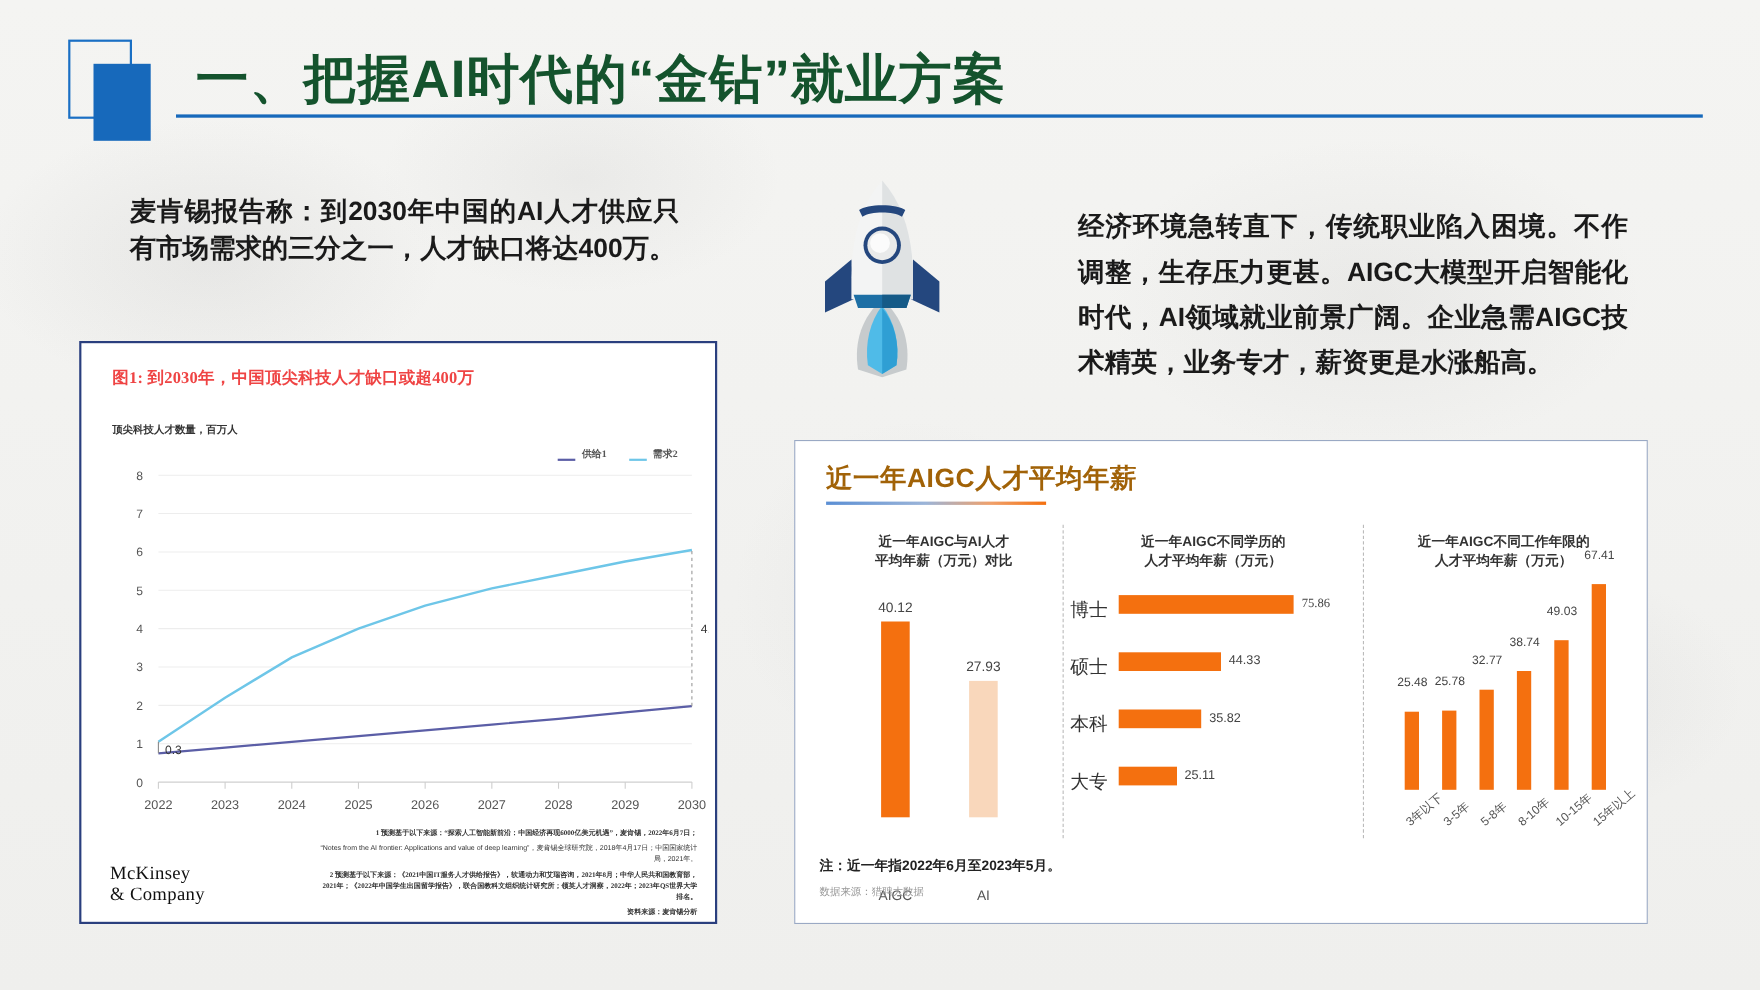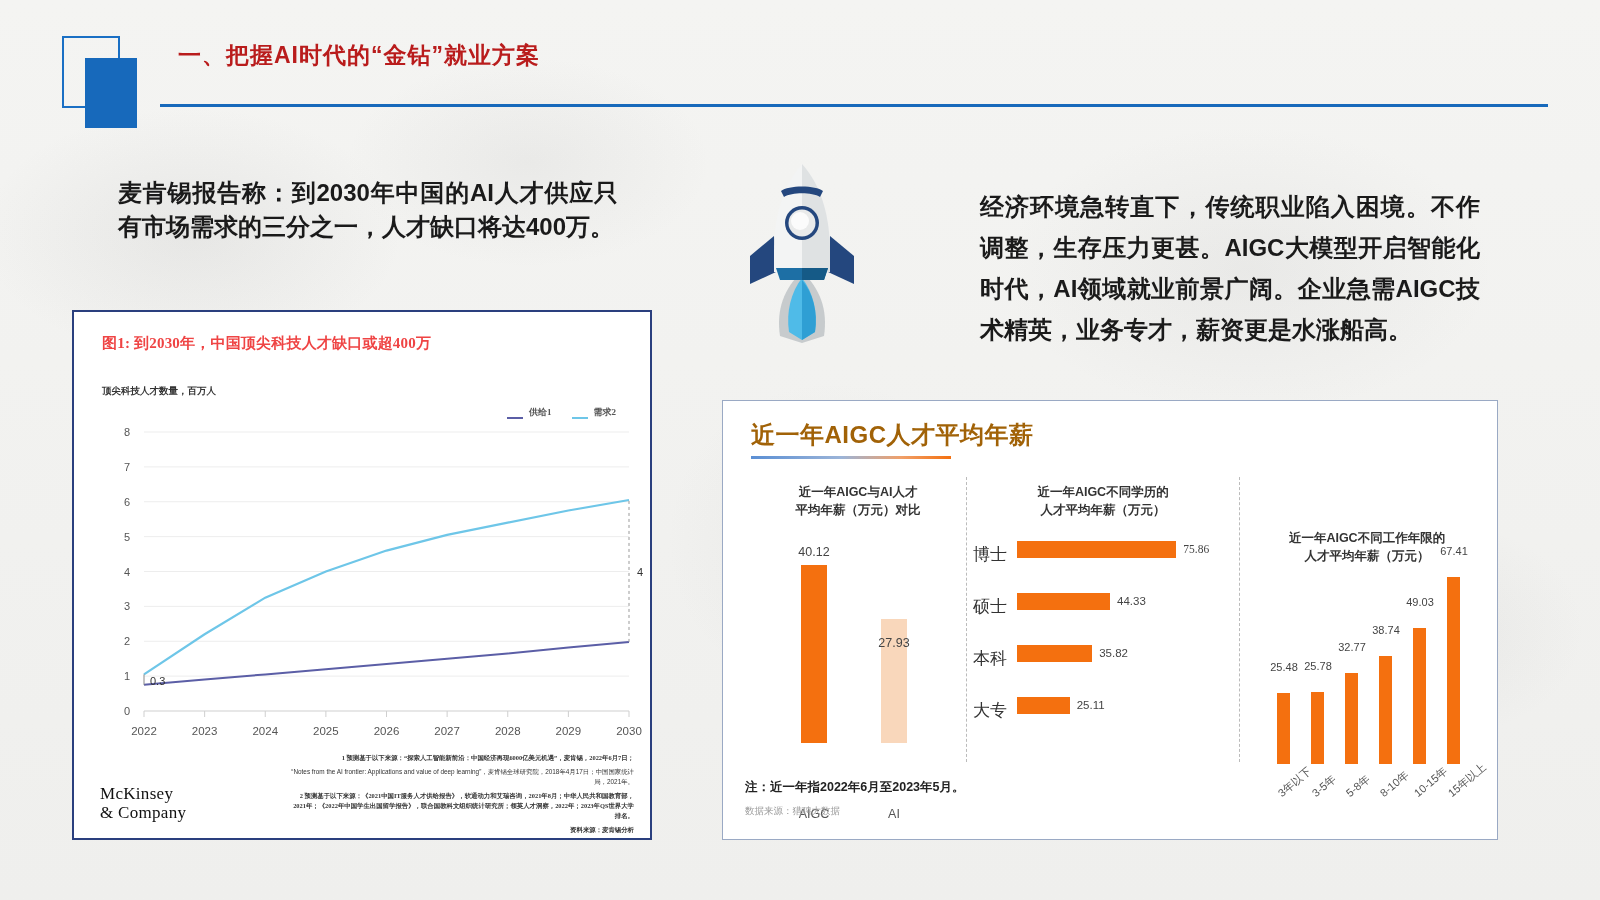--- a/index.html
+++ b/index.html
@@ -29,21 +29,21 @@
   .sq-outline{
     position:absolute; left:62px; top:36px; width:58px; height:72px;
     border:2px solid #1a6fc4; background:transparent;
   }
   .sq-solid{
     position:absolute; left:85px; top:58px; width:52px; height:70px;
     background:#1769bb;
   }
   .page-title{
     position:absolute; left:178px; top:40px;
-    font-size:23px; font-weight:bold; color:#b91c1c;
+    font-size:48px; font-weight:bold; color:#14532d;
     letter-spacing:1px; white-space:nowrap;
     font-family:"Liberation Sans","DejaVu Sans",sans-serif;
   }
   .title-rule{
     position:absolute; left:160px; top:104px; width:1388px; height:3px;
     background:#1769bb;
   }
 
   
   .intro-left{
@@ -127,21 +127,21 @@
   .vlabel{ position:absolute; text-align:center; font-size:12.5px; color:#444; }
   .xlab{ position:absolute; top:264px; font-size:12.5px; color:#555; text-align:center; }
 
   
   .p2{ left:250px; top:82px; width:260px; height:290px; }
   .hcat{ position:absolute; left:0; font-size:17px; color:#333; width:36px; text-align:left; }
   .hbar{ position:absolute; left:44px; height:17px; background:#f4700f; }
   .hval{ position:absolute; font-size:11.5px; color:#444; top:1px; }
 
   
-  .p3{ left:528px; top:82px; width:232px; height:300px;margin-top:46px; }
+  .p3{ left:528px; top:82px; width:232px; height:300px; }
   .p3bars{ position:absolute; left:8px; top:20px; width:224px; height:215px; }
   .p3 .vbar{ background:#f4700f; width:13px; }
   .p3lab{ position:absolute; font-size:11px; color:#444; text-align:center; width:44px; }
   .rotlab{
     position:absolute; top:240px; font-size:11px; color:#555;
     transform:rotate(-40deg); transform-origin:left top; white-space:nowrap;
   }
 
   .aigc-note{
     position:absolute; left:22px; top:378px; font-size:12.5px; color:#222; font-weight:600;
@@ -282,21 +282,21 @@
   <div class="panel p1">
     <div class="panel-title">
       <div>近一年AIGC与AI人才</div>
       <div>平均年薪（万元）对比</div>
     </div>
     <div class="bars" id="p1-bars">
         <div class="vbar" style="left: 48px; width: 26px; height: 178.311px; background: rgb(244, 112, 15);"></div>
         <div class="vlabel" style="left: 34px; top: 1.68889px; width: 54px;">40.12</div>
         <div class="xlab" style="left: 34px; width: 54px;">AIGC</div>
         <div class="vbar" style="left: 128px; width: 26px; height: 124.133px; background: rgb(249, 215, 187);"></div>
-        <div class="vlabel" style="left: 114px; top: 55.8667px; width: 54px; margin-top: 37px;">27.93</div>
+        <div class="vlabel" style="left: 114px; top: 55.8667px; width: 54px;">27.93</div>
         <div class="xlab" style="left: 114px; width: 54px;">AI</div>
       </div>
   </div>
 
   <div class="panel p2">
     <div class="panel-title">
       <div>近一年AIGC不同学历的</div>
       <div>人才平均年薪（万元）</div>
     </div>
     <div id="p2-bars" style="position:absolute;left:0;top:58px;width:260px;height:215px;">

